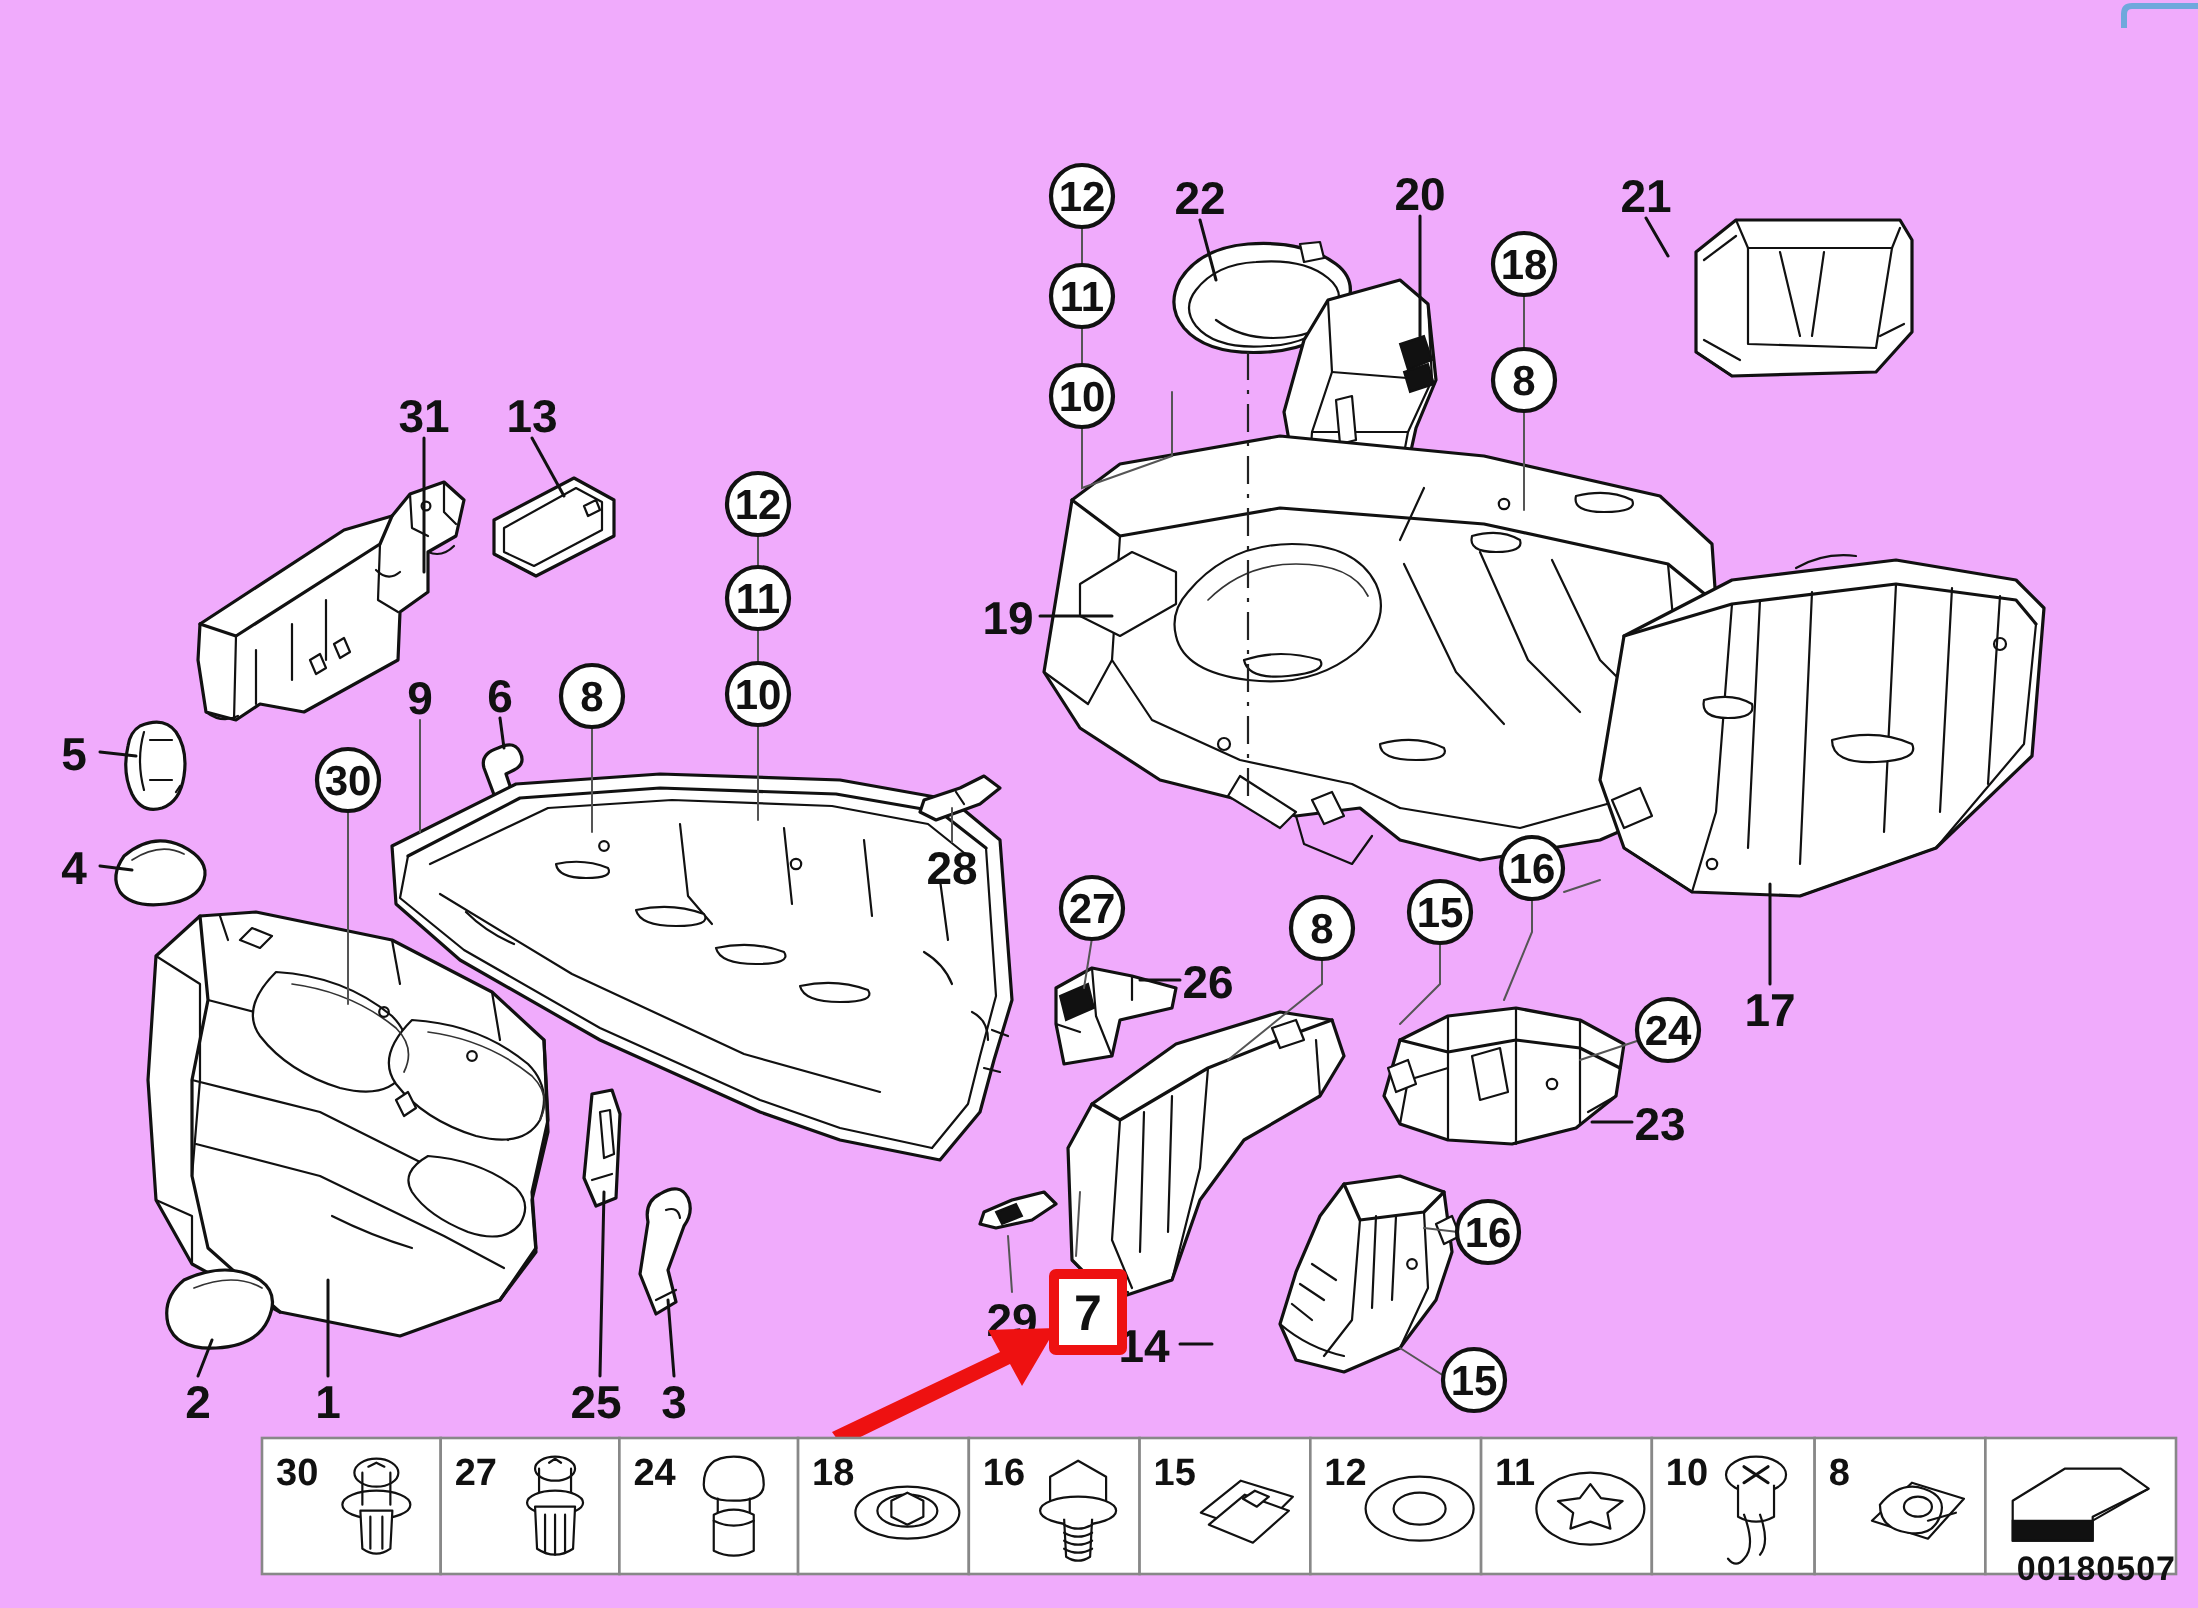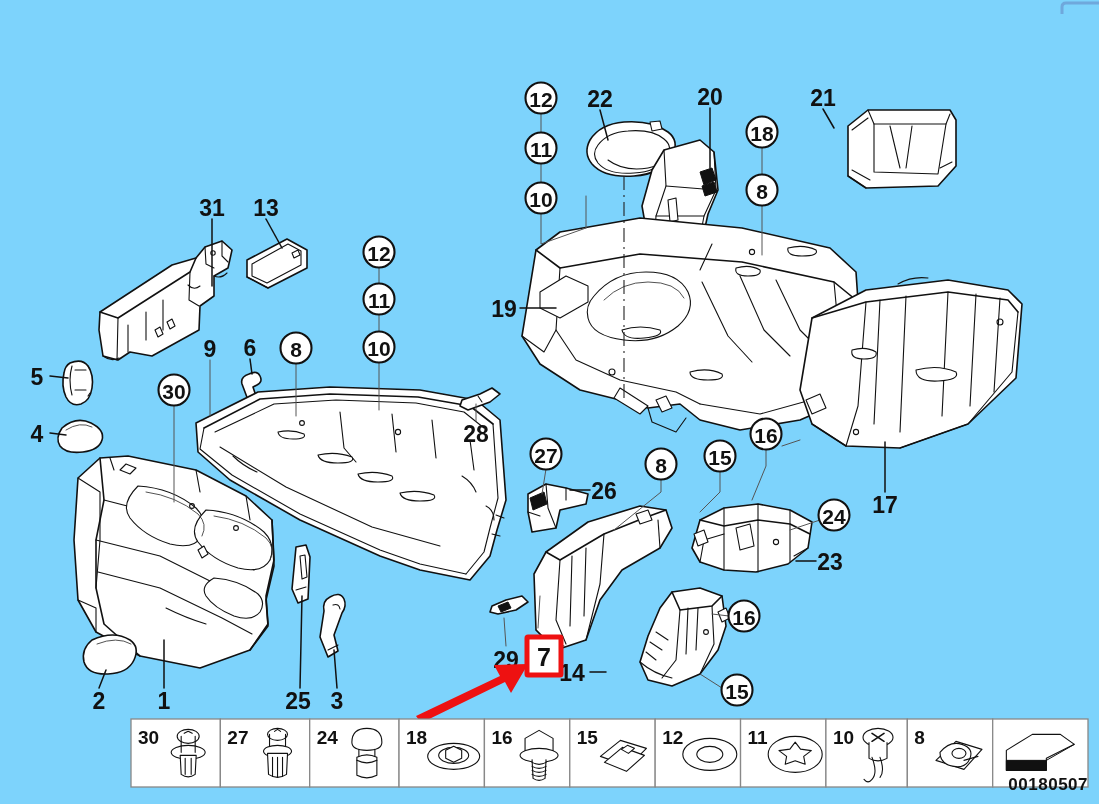--- a/index.html
+++ b/index.html
@@ -4,21 +4,21 @@
 <style>
   html, body {
     margin: 0; padding: 0;
     background: #ffffff;
     font-family: "Liberation Sans", sans-serif;
   }
   #page {
     position: relative;
     width: 1099px;
     height: 804px;
-    background: #7dd3fc;
+    background: #f0abfc;
     overflow: hidden;
   }
   svg.layer {
     position: absolute;
     top: 0; left: 0;
     width: 1099px;
     height: 804px;
   }
   .callout-num, .plain-num {
     font-family: "Liberation Sans", sans-serif;

